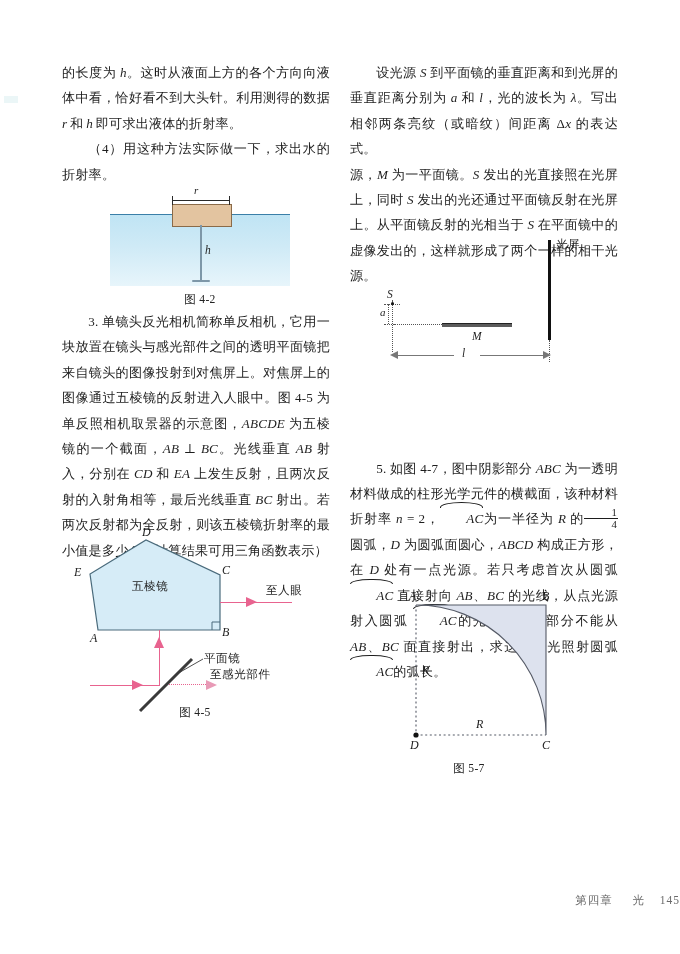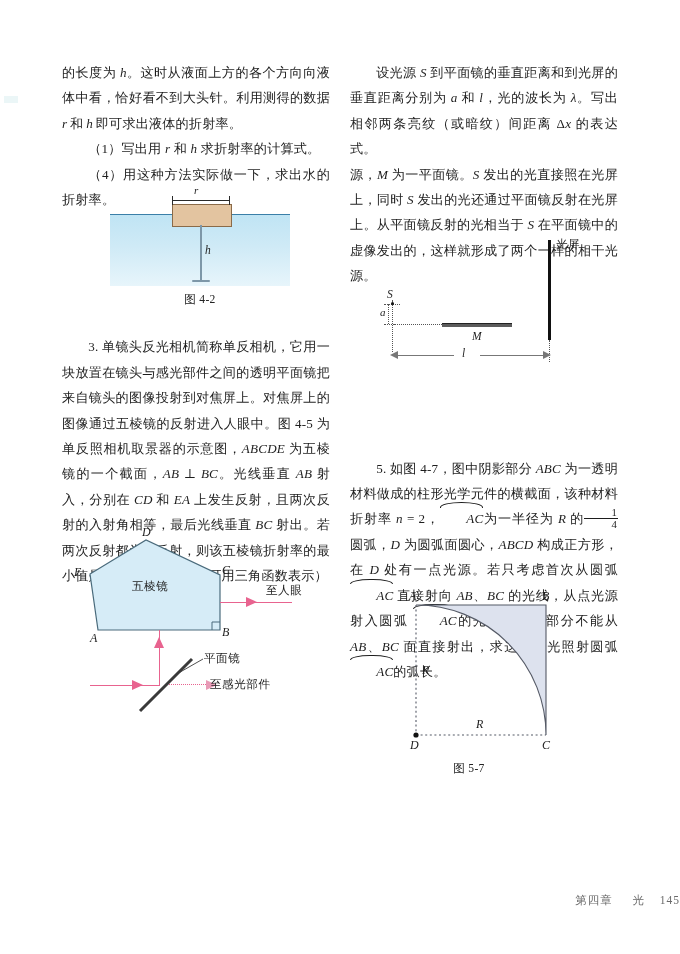--- a/index.html
+++ b/index.html
@@ -87,21 +87,20 @@
 </style>
 </head>
 <body>
 
 <div class="page">
 
   <div class="col col-left">
 
     <p class="par">的长度为 <span class="it">h</span>。这时从液面上方的各个方向向液体中看，恰好看不到大头针。利用测得的数据 <span class="it">r</span> 和 <span class="it">h</span> 即可求出液体的折射率。</p>
 
-    <p class="par indent">（1）写出用 <span class="it">r</span> 和 <span class="it">h</span> 求折射率的计算式。</p>
 
     <p class="par indent">（4）用这种方法实际做一下，求出水的折射率。</p>
 
     <div style="height:122px"></div>
 
     <p class="par indent">3. 单镜头反光相机简称单反相机，它用一块放置在镜头与感光部件之间的透明平面镜把来自镜头的图像投射到对焦屏上。对焦屏上的图像通过五棱镜的反射进入人眼中。图 4-5 为单反照相机取景器的示意图，<span class="it">ABCDE</span> 为五棱镜的一个截面，<span class="it">AB</span> ⊥ <span class="it">BC</span>。光线垂直 <span class="it">AB</span> 射入，分别在 <span class="it">CD</span> 和 <span class="it">EA</span> 上发生反射，且两次反射的入射角相等，最后光线垂直 <span class="it">BC</span> 射出。若两次反射都为全反射，则该五棱镜折射率的最小值是多少？（计算结果可用三角函数表示）</p>
 
     <div style="height:205px"></div>
 
   </div>
@@ -166,22 +165,23 @@
     </svg>
 
     <span class="lbl" style="left:20px;top:104px">A</span>
     <span class="lbl" style="left:152px;top:98px">B</span>
     <span class="lbl" style="left:152px;top:36px">C</span>
     <span class="lbl" style="left:72px;top:-2px">D</span>
     <span class="lbl" style="left:4px;top:38px">E</span>
     <span class="cjk" style="left:62px;top:52px">五棱镜</span>
     <span class="cjk" style="left:196px;top:56px">至人眼</span>
     <span class="cjk" style="left:134px;top:124px">平面镜</span>
-    <span class="cjk" style="left:140px;top:150px">至感光部件</span>
-
+    <span class="cjk" style="left:140px;top:140px">至感光部件</span>
+
+    <div class="figcap" style="top:178px;left:0">图 4-5</div>
   </div>
 
   <div class="fig" id="fig46">
     <div class="screen"></div>
     <span class="cjk" style="left:176px;top:-3px">光屏</span>
 
     <div class="dashv" style="left:12px;top:60px;height:52px"></div>
 
     <div class="dashh" style="left:4px;top:64px;width:16px"></div>
     <div class="dashh" style="left:4px;top:84px;width:16px"></div>

